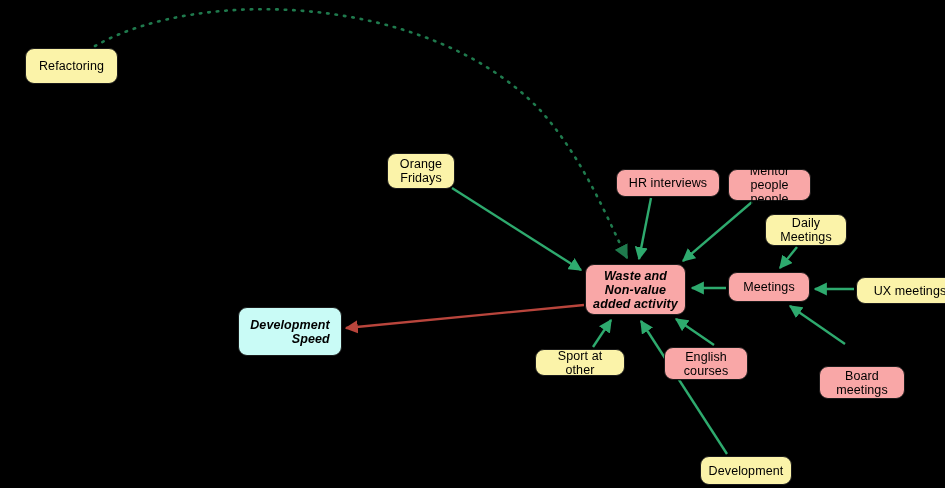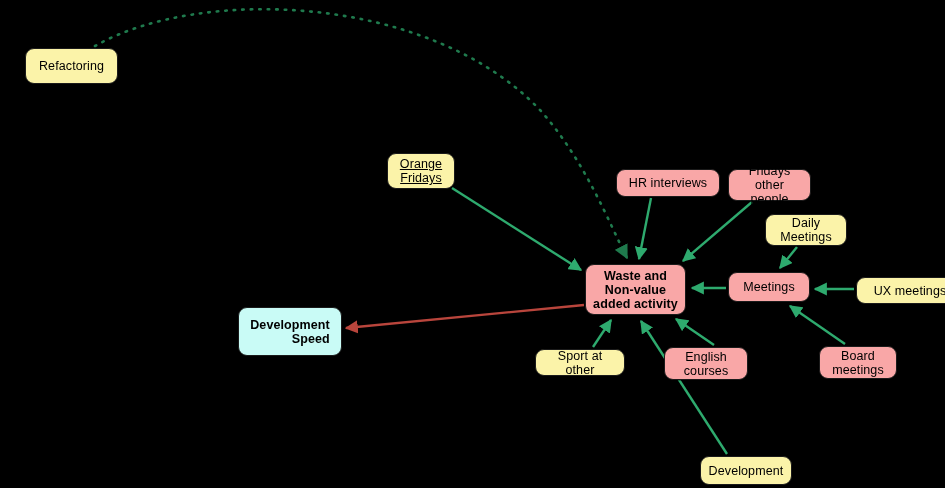--- a/index.html
+++ b/index.html
@@ -34,21 +34,21 @@
     border: 1px solid #1a1a1a;
     border-radius: 9px;
     color: #000000;
     font-size: 12.5px;
     line-height: 14px;
     letter-spacing: 0.1px;
     padding: 2px 6px;
     box-shadow: 0 1px 0 rgba(0,0,0,0.35);
   }
   .node .label { display: block; white-space: pre-line; }
-  .node.bold { font-weight: bold; }
+  .node.bold { font-weight: bold; font-style: italic; }
   .fill-pink   { background: #f9a7a7; }
   .fill-yellow { background: #fbf3a9; }
   .fill-cyan   { background: #c9fbf6; }
 </style>
 </head>
 <body>
 
 <div id="canvas">
 
   <svg id="edge-layer" viewBox="0 0 945 488" width="945" height="488" xmlns="http://www.w3.org/2000/svg">
@@ -86,29 +86,29 @@
 
     <line x1="727" y1="454" x2="641" y2="321" stroke="#2eaa6e" stroke-width="2.4" marker-end="url(#arrow-green)"></line>
 
     <line x1="584" y1="305" x2="346" y2="328" stroke="#b9453c" stroke-width="2.4" marker-end="url(#arrow-red)"></line>
   </svg>
 
   <div id="node-layer">
       <div class="node fill-yellow" style="left: 8px; top: 48px; width: 93px; height: 36px; margin-left: 17px;">
         <span class="label">Refactoring</span>
       </div>
-      <div class="node fill-yellow" style="left: 387px; top: 153px; width: 68px; height: 36px; text-decoration: underline;">
+      <div class="node fill-yellow" style="left: 387px; top: 153px; width: 68px; height: 36px;">
         <span class="label">Orange
 Fridays</span>
       </div>
       <div class="node fill-pink" style="left: 616px; top: 169px; width: 104px; height: 28px;">
         <span class="label">HR interviews</span>
       </div>
       <div class="node fill-pink" style="left: 728px; top: 169px; width: 83px; height: 32px;">
-        <span class="label">Fridays other
+        <span class="label">Mentor people
 people</span>
       </div>
       <div class="node fill-yellow" style="left: 765px; top: 214px; width: 82px; height: 32px;">
         <span class="label">Daily
 Meetings</span>
       </div>
       <div class="node fill-pink bold" style="left: 585px; top: 264px; width: 101px; height: 51px;">
         <span class="label">Waste and
 Non-value
 added activity</span>
@@ -123,21 +123,21 @@
         <span class="label">Development
 Speed</span>
       </div>
       <div class="node fill-yellow" style="left: 535px; top: 349px; width: 90px; height: 27px;">
         <span class="label">Sport at other</span>
       </div>
       <div class="node fill-pink" style="left: 664px; top: 347px; width: 84px; height: 33px;">
         <span class="label">English
 courses</span>
       </div>
-      <div class="node fill-pink" style="left: 819px; top: 346px; width: 78px; height: 33px;">
+      <div class="node fill-pink" style="left: 819px; top: 366px; width: 86px; height: 33px;">
         <span class="label">Board
 meetings</span>
       </div>
       <div class="node fill-yellow" style="left: 700px; top: 456px; width: 92px; height: 29px;">
         <span class="label">Development</span>
       </div>
     </div>
 
 </div>
 

